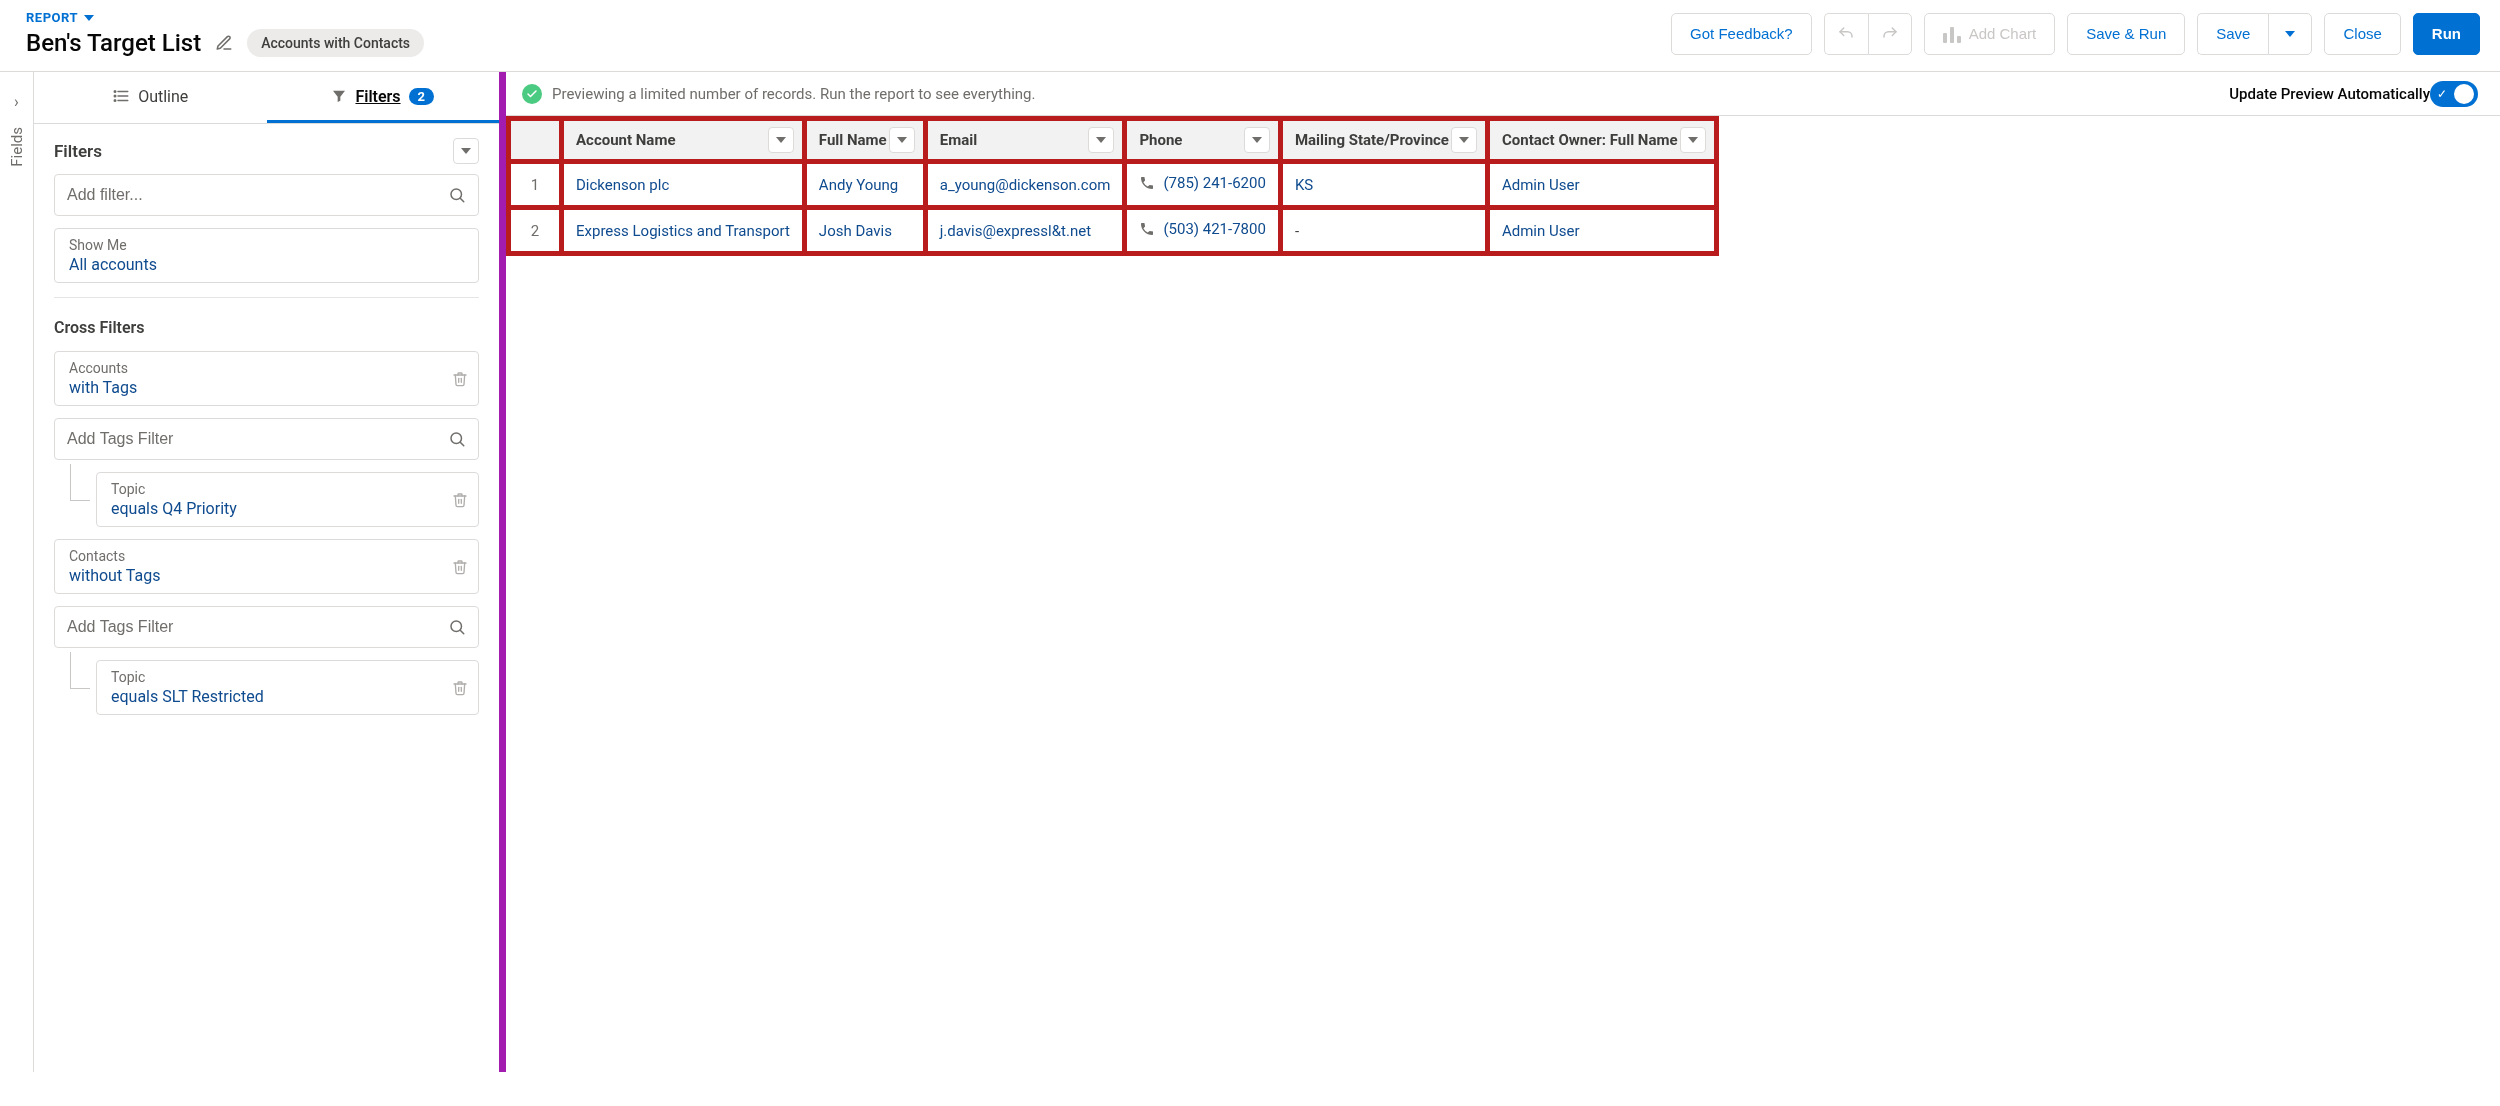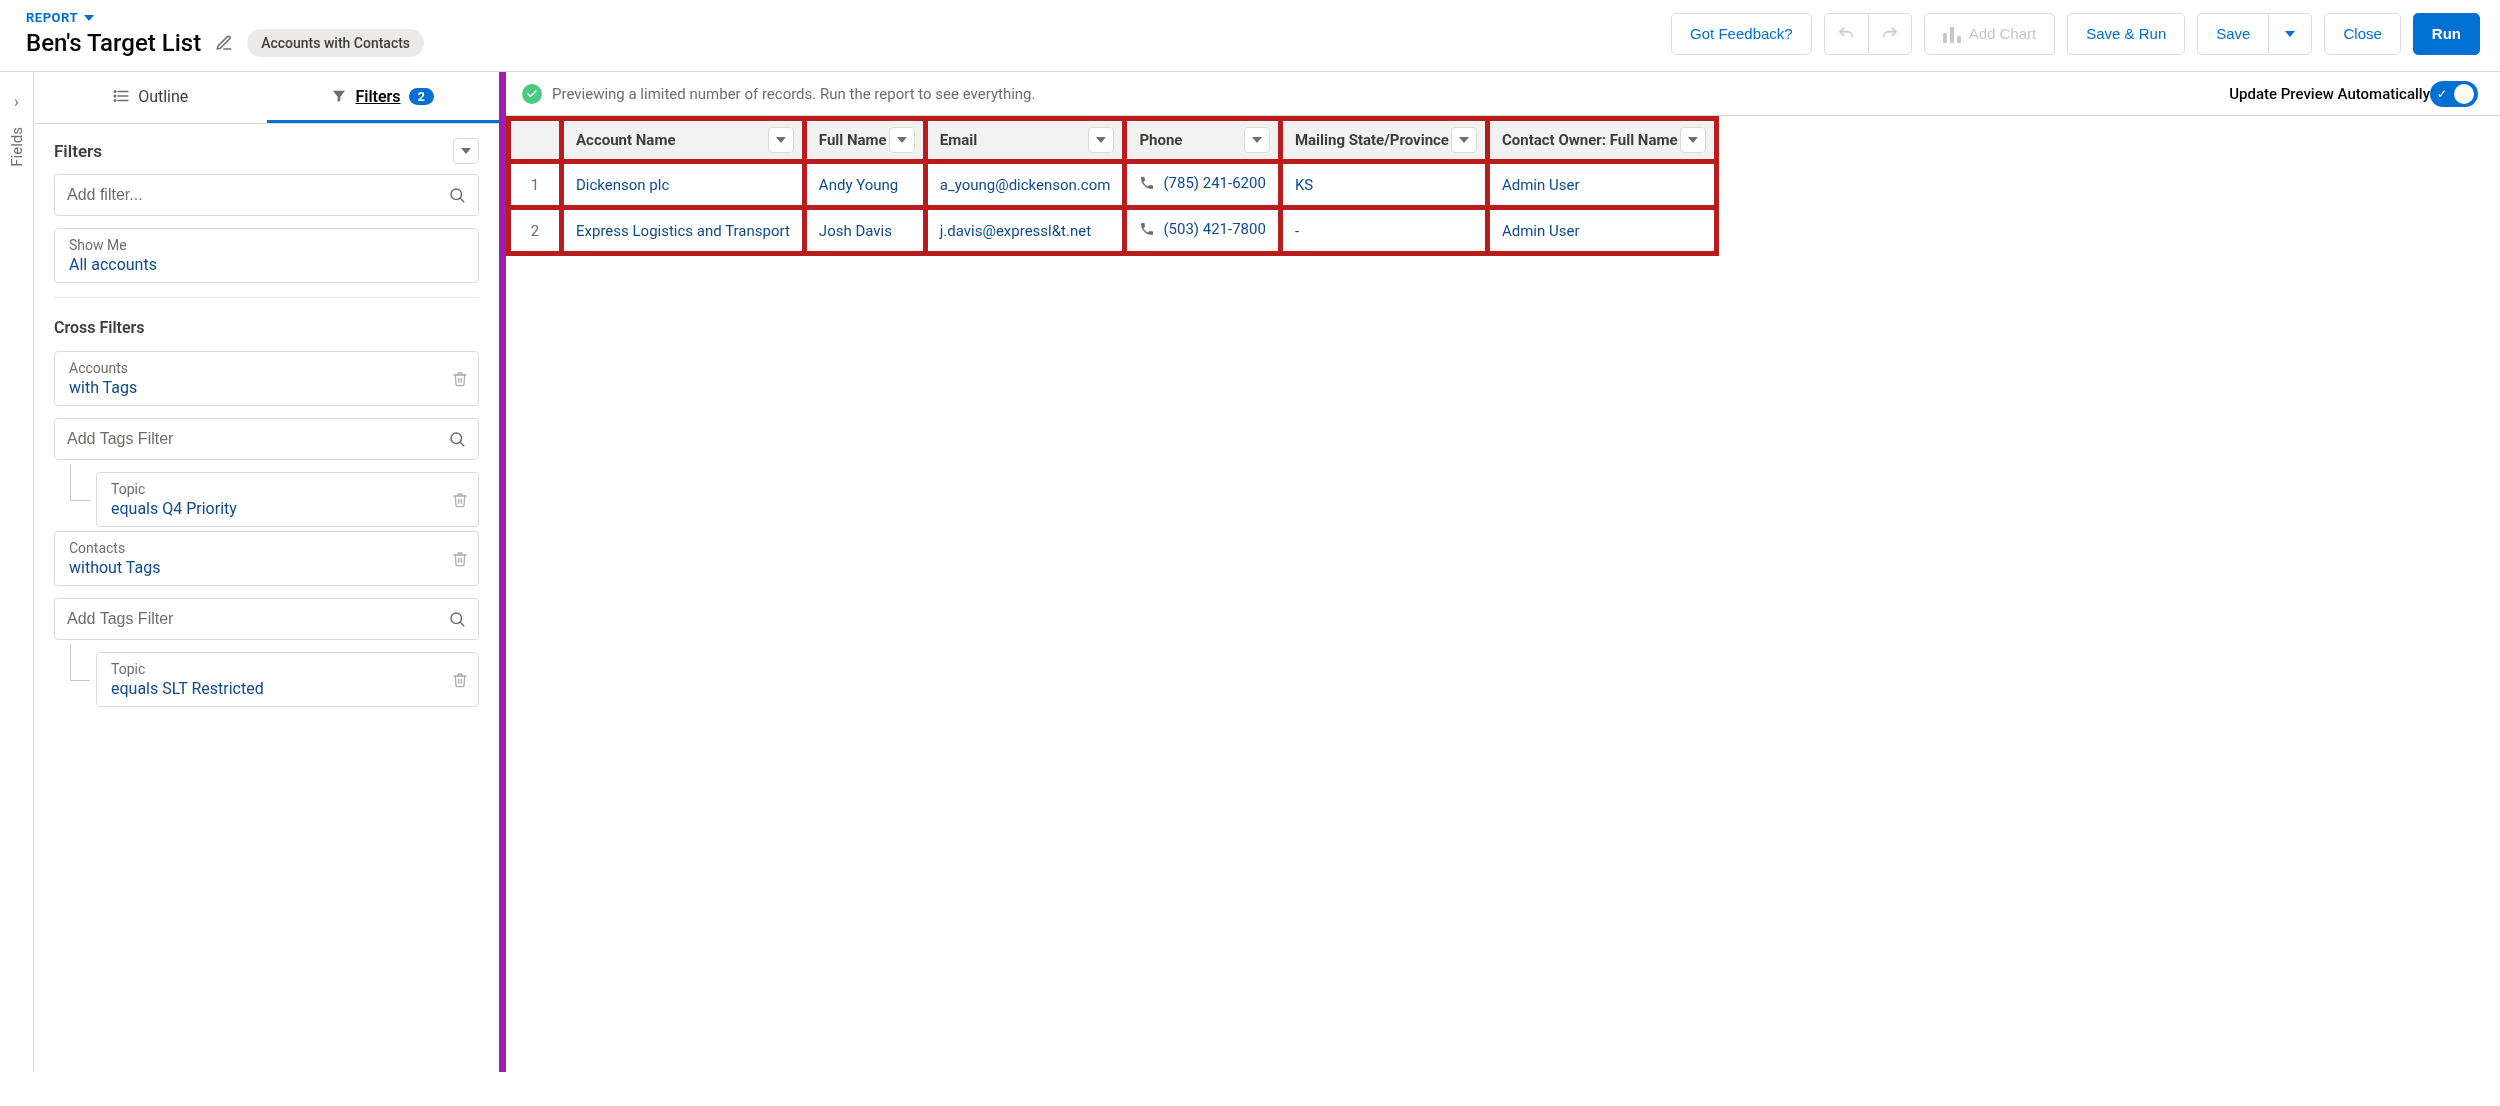--- a/index.html
+++ b/index.html
@@ -143,21 +143,21 @@
   .filter-card .fc-value { font-size: 16px; color: #0f4b8f; margin-top: 2px; }
   .filter-card .trash {
     position: absolute; right: 10px; top: 50%; transform: translateY(-50%);
     color: #b0adab; cursor: pointer;
   }
 
   .divider { border: none; border-top: 1px solid #e5e5e5; margin: 14px 0 20px 0; }
 
   .cross-title { font-size: 16px; font-weight: 600; color: #3e3e3c; margin-bottom: 14px; }
 
-  .nested-wrap { position: relative; padding-left: 42px; margin-bottom: 4px; }
+  .nested-wrap { position: relative; padding-left: 42px; margin-bottom: 12px; }
   .nested-wrap::before {
     content: "";
     position: absolute; left: 16px; top: -8px; bottom: 50%;
     border-left: 1px solid #c9c7c5;
   }
   .nested-wrap::after {
     content: "";
     position: absolute; left: 16px; top: 50%; width: 20px;
     border-top: 1px solid #c9c7c5;
   }

